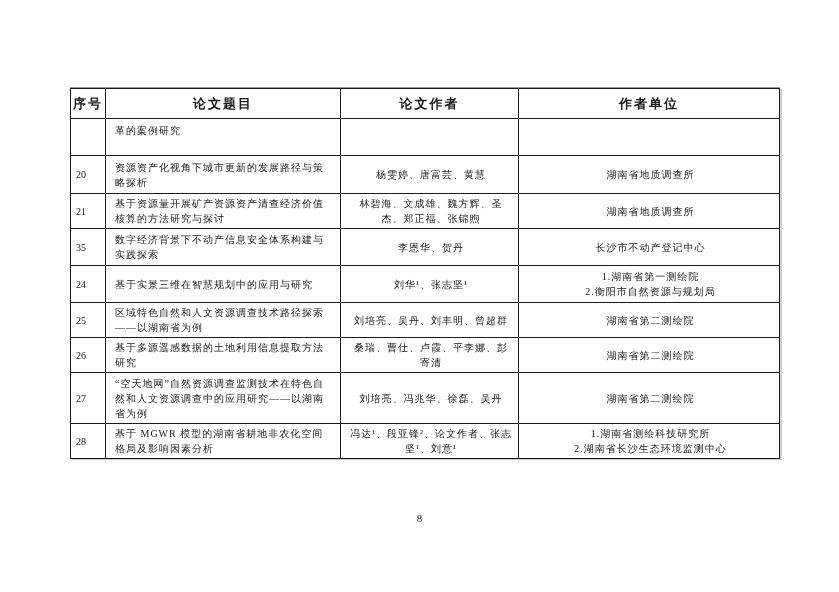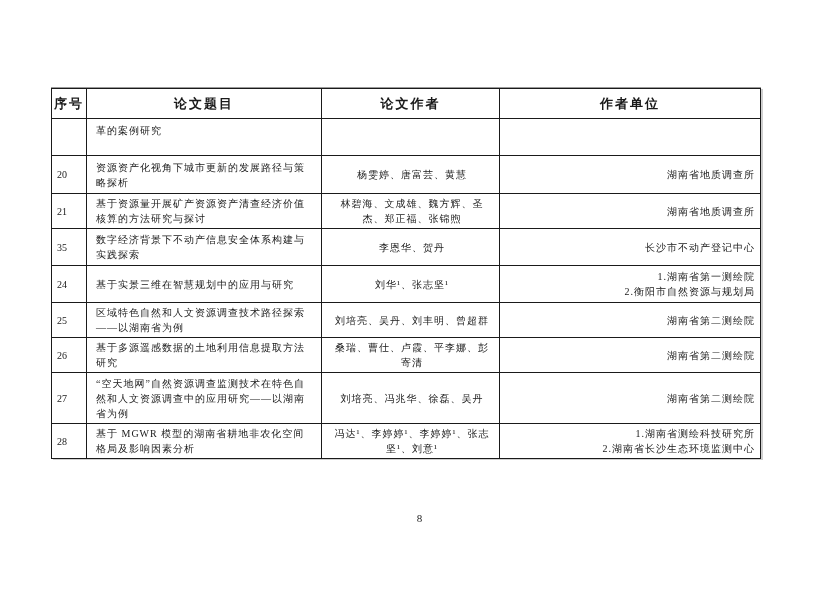--- a/index.html
+++ b/index.html
@@ -6,21 +6,21 @@
   body {
     width: 839px; height: 592px;
     background: #ffffff;
     position: relative;
     overflow: hidden;
     font-family: "Liberation Serif", "DejaVu Serif", serif;
     color: #1a1a1a;
   }
   .doc-table {
     position: absolute;
-    left: 51px; top: 88px;
+    left: 70px; top: 88px;
     width: 709px;
     border-collapse: collapse;
     table-layout: fixed;
     box-shadow: 0 -1px 0 #9a9a9a, 2px 1px 0 #cfcfcf;
   }
   .doc-table td, .doc-table th {
     border: 1px solid #1a1a1a;
     font-size: 10px;
     letter-spacing: 1px;
     line-height: 1.5;
@@ -32,21 +32,21 @@
   .doc-table th {
     font-size: 13px;
     font-weight: bold;
     letter-spacing: 2px;
     text-align: center;
     padding: 4px 2px;
   }
   td.no-cell { text-align: left; letter-spacing: 0; }
   td.title-cell { text-align: left; padding-left: 9px; padding-right: 7px; }
   td.authors-cell { text-align: center; padding-left: 8px; }
-  td.unit-cell { text-align: right; padding-left: 8px; white-space: pre-line; }
+  td.unit-cell { text-align: center; padding-left: 8px; white-space: pre-line; }
   tr.cont-row td { vertical-align: top; padding-top: 4px; }
   .page-number {
     position: absolute;
     left: 0; right: 0;
     top: 512px;
     text-align: center;
     font-size: 11px;
     letter-spacing: 0;
   }
 </style>
@@ -112,20 +112,20 @@
   </tr>
   <tr style="height:51px">
     <td class="no-cell">27</td>
     <td class="title-cell">“空天地网”自然资源调查监测技术在特色自然和人文资源调查中的应用研究——以湖南省为例</td>
     <td class="authors-cell">刘培亮、冯兆华、徐磊、吴丹</td>
     <td class="unit-cell">湖南省第二测绘院</td>
   </tr>
   <tr style="height:32px">
     <td class="no-cell">28</td>
     <td class="title-cell">基于 MGWR 模型的湖南省耕地非农化空间格局及影响因素分析</td>
-    <td class="authors-cell">冯达¹、李婷婷¹、李婷婷¹、张志坚¹、刘意¹</td>
+    <td class="authors-cell">冯达¹、段亚锋²、论文作者、张志坚¹、刘意¹</td>
     <td class="unit-cell">1.湖南省测绘科技研究所
 2.湖南省长沙生态环境监测中心</td>
   </tr>
 </tbody>
   </table>
 
 <div class="page-number">8</div>
 
 </body></html>

